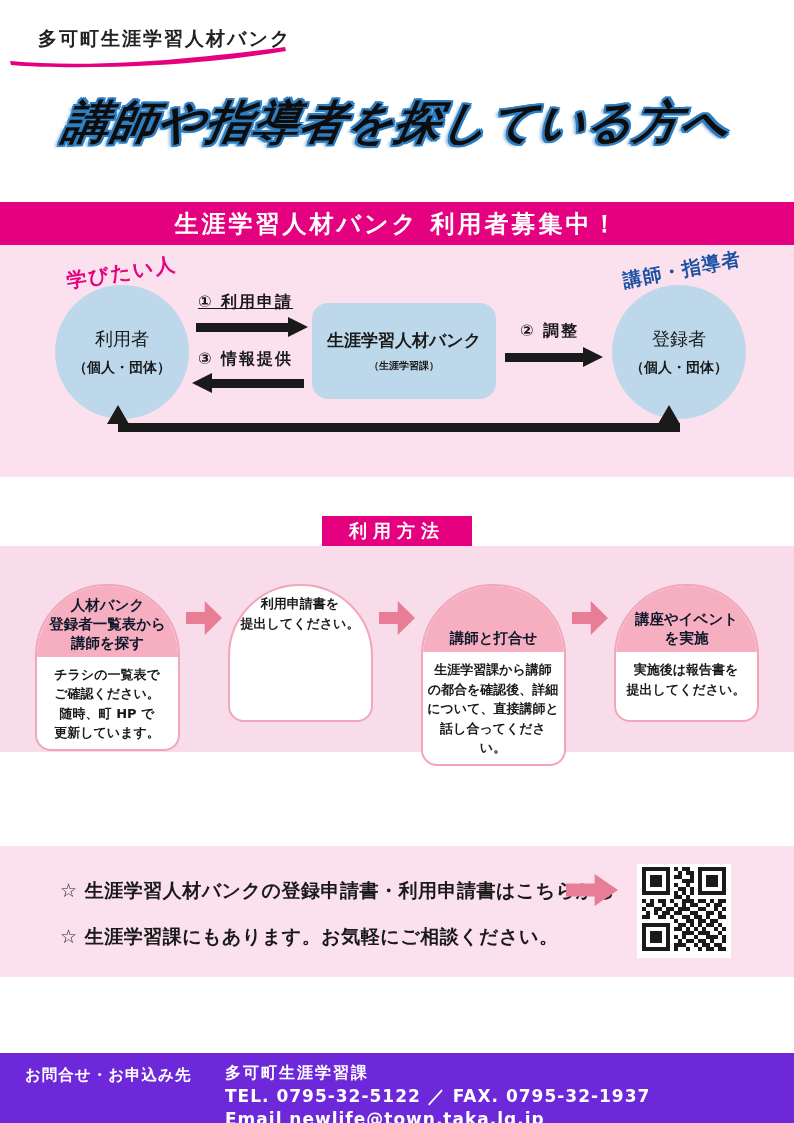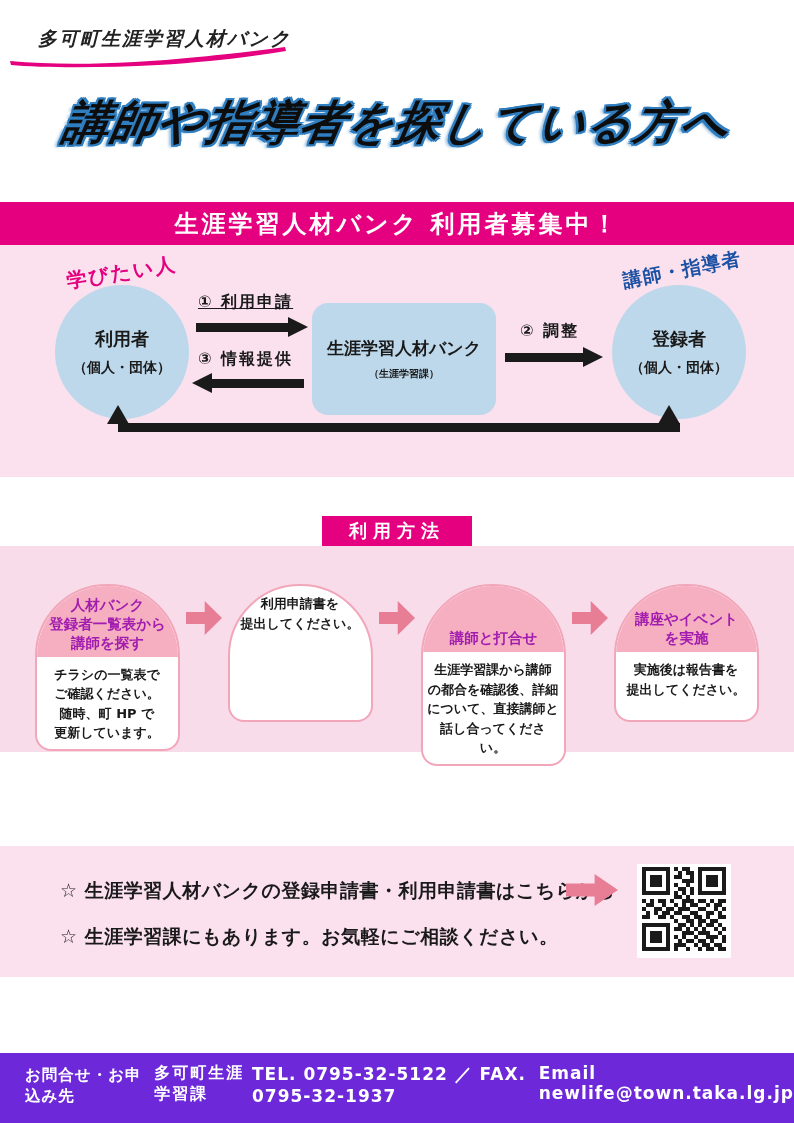--- a/index.html
+++ b/index.html
@@ -3,46 +3,46 @@
 <meta charset="utf-8">
 <style>
   * { margin:0; padding:0; box-sizing:border-box; }
   html,body { width:794px; }
   body { font-family:"DejaVu Sans","Liberation Sans",sans-serif; background:#fff; }
   .page { position:relative; width:794px; height:1123px; background:#fff; overflow:hidden; }
   .pre { white-space:pre-line; }
 
   
   .header { position:relative; height:202px; background:#fff; }
-  .brand { position:absolute; left:38px; top:26px; font-size:19px; font-weight:700; color:#222; letter-spacing:2px;font-style:italic; }
+  .brand { position:absolute; left:38px; top:26px; font-size:19px; font-weight:700; color:#222; letter-spacing:2px; }
   .brand-swoosh { position:absolute; left:8px; top:46px; }
   .main-title { position:absolute; left:0; right:0; top:92px; text-align:center;
     font-size:46px; font-weight:900; font-style:italic; color:#0d0d0d; letter-spacing:1px;
     transform:skewX(-10deg);
     text-shadow:-2px 0 0 #2f7ec0, 2px 0 0 #2f7ec0, 0 -2px 0 #2f7ec0, 0 2px 0 #2f7ec0,
                 -2px -2px 0 #2f7ec0, 2px 2px 0 #2f7ec0, -2px 2px 0 #2f7ec0, 2px -2px 0 #2f7ec0,
                 -4px 2px 3px rgba(47,126,192,.55); }
 
   
   .recruit-banner { height:43px; background:#e4007f; display:flex; align-items:center; justify-content:center; }
   .recruit-banner span { color:#fff; font-size:24px; font-weight:800; letter-spacing:3px; }
 
   
   .diagram { position:relative; height:232px; background:#fbe1ee; }
   .circle { position:absolute; width:134px; height:134px; border-radius:50%; background:#bdd8eb;
     display:flex; flex-direction:column; align-items:center; justify-content:center; gap:8px; }
-  .circle .c-name { font-size:18px; font-weight:700; color:#1a1a1a; }
+  .circle .c-name { font-size:18px; font-weight:400; color:#1a1a1a; }
   .circle .c-type { font-size:14px; font-weight:800; color:#1a1a1a; }
   .circle-user { left:55px; top:40px; }
   .circle-reg  { left:612px; top:40px; }
   .tag-learn { position:absolute; left:66px; top:14px; color:#e4007f; font-size:20px; font-weight:800;
     letter-spacing:2px; transform:rotate(-9deg); }
   .tag-instr { position:absolute; left:622px; top:12px; color:#1c51a4; font-size:19px; font-weight:800;
     letter-spacing:1px; transform:rotate(-11deg); }
-  .bank-box { position:absolute; left:312px; top:58px; width:184px; height:112px; background:#bdd8eb;
+  .bank-box { position:absolute; left:312px; top:58px; width:184px; height:96px; background:#bdd8eb;
     border-radius:16px; display:flex; flex-direction:column; align-items:center; justify-content:center; gap:7px; }
   .bank-box .b-name { font-size:17px; font-weight:800; color:#1a1a1a; }
   .bank-box .b-dept { font-size:10px; font-weight:800; color:#1a1a1a; }
   .flow-label { position:absolute; font-size:16px; font-weight:700; color:#1a1a1a; letter-spacing:2px; }
   .lab1 { left:198px; top:47px;text-decoration:underline; }
   .lab3 { left:198px; top:104px; }
   .lab2 { left:520px; top:76px; }
   .arrow-h { position:absolute; display:flex; align-items:center; }
   .arrow-h .bar { height:9px; background:#1a1a1a; }
   .arrow-h .tip-r { width:0; height:0; border-top:10px solid transparent; border-bottom:10px solid transparent; border-left:20px solid #1a1a1a; }
@@ -57,41 +57,41 @@
 
   
   .gap-a { height:39px; background:#fff; }
   .usage-banner { width:150px; height:30px; margin:0 auto; background:#e4007f; display:flex; align-items:center; justify-content:center; }
   .usage-banner span { color:#fff; font-size:18px; font-weight:800; letter-spacing:6px; }
   .steps { height:206px; background:#f9dcea; display:flex; justify-content:center; align-items:flex-start; padding-top:38px; column-gap:6px; }
   .step-card { width:145px; min-height:138px; border:2px solid #f2a6ba; border-radius:72px 72px 16px 16px;
     background:#fff; overflow:hidden; display:flex; flex-direction:column; }
   .step-head { background:#f5afc0; min-height:66px; display:flex; align-items:flex-end; justify-content:center;
     padding:10px 4px 4px 4px; }
-  .step-head span { font-size:14.5px; font-weight:800; color:#a21caf; text-align:center; line-height:1.3; }
+  .step-head span { font-size:14.5px; font-weight:800; color:#0f172a; text-align:center; line-height:1.3; }
   .step-body { padding:8px 5px 6px 4px; }
   .step-body span { display:block; font-size:13px; font-weight:600; color:#1a1a1a; text-align:center; line-height:1.5; }
   .s-arrow { width:36px; height:34px; background:#e87e95; margin-top:17px; flex:0 0 auto;
     clip-path:polygon(0% 32%, 52% 32%, 52% 0%, 100% 50%, 52% 100%, 52% 68%, 0% 68%); }
 
   
   .gap-b { height:94px; background:#fff; }
   .download { position:relative; height:131px; background:#fbe1ee; }
   .dl-line { position:absolute; left:60px; font-size:19px; font-weight:800; color:#1a1a1a; letter-spacing:0.5px; }
   .dl-line1 { top:32px; }
   .dl-line2 { top:78px; }
   .dl-arrow { position:absolute; left:566px; top:28px; width:52px; height:32px; background:#e87e95;
     clip-path:polygon(0% 30%, 55% 30%, 55% 0%, 100% 50%, 55% 100%, 55% 70%, 0% 70%); }
   .qr-box { position:absolute; left:637px; top:18px; width:94px; height:94px; background:#fff; display:flex; align-items:center; justify-content:center; }
 
   
   .gap-c { height:76px; background:#fff; }
   .footer { height:70px; background:#6d28d9; display:flex; padding:10px 0 0 25px; }
   .footer .f-label { width:180px; color:#fff; font-size:15.5px; font-weight:800; letter-spacing:1px; padding-top:2px; }
-  .footer .f-col { display:flex; flex-direction:row; gap:1px; }
+  .footer .f-col { display:flex; flex-direction:column; gap:1px;margin-left:20px; }
   .footer .f-org { color:#fff; font-size:16px; font-weight:800; letter-spacing:2px; }
   .footer .f-tel { color:#fff; font-size:17px; font-weight:800; letter-spacing:1px; }
   .footer .f-mail { color:#fff; font-size:17px; font-weight:800; letter-spacing:1px; }
 </style>
 </head>
 <body>
 
 <div class="page">
 
   <div class="header">

